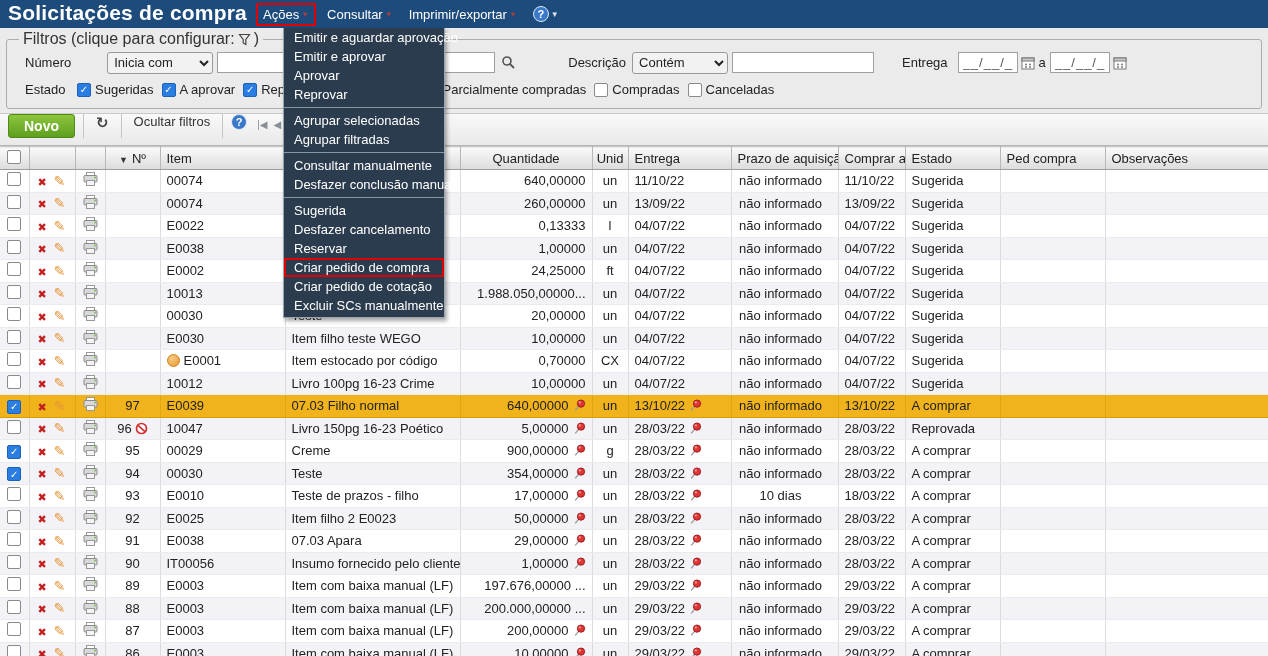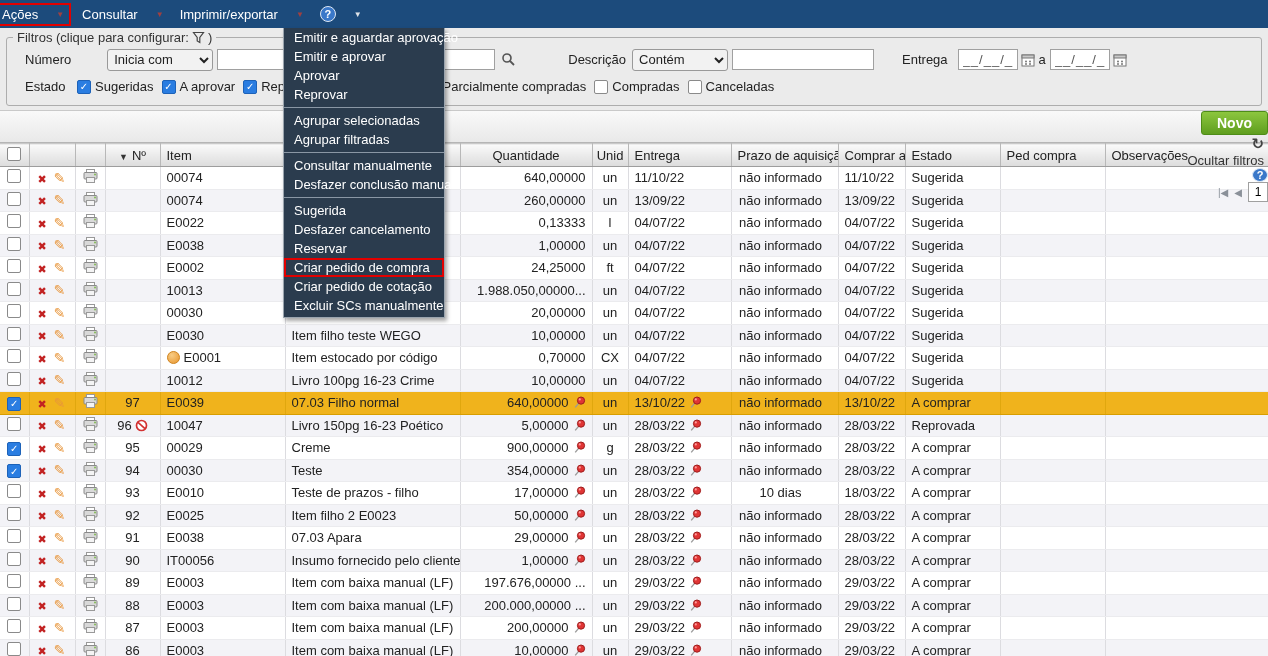--- a/index.html
+++ b/index.html
@@ -3,29 +3,29 @@
 <meta charset="utf-8">
 <style>
   * { box-sizing: border-box; margin: 0; padding: 0; }
   html,body { width:1268px; height:656px; overflow:hidden;
     font-family:"Liberation Sans","DejaVu Sans",sans-serif; background:#ebebeb; }
 
   
   .topbar { height:28px; background:#1c4b7c; display:flex; align-items:center; color:#fff; }
   .title { font-size:21px; font-weight:bold; padding:0 14px 2px 8px; letter-spacing:.2px; white-space:nowrap; }
   .menubar { display:flex; align-items:center; gap:16px; font-size:13px; }
-  .menu-item { display:flex; align-items:center; gap:18px; cursor:pointer; white-space:nowrap; }
+  .menu-item { display:flex; align-items:center; gap:2px; cursor:pointer; white-space:nowrap; }
   .menu-item .arr { font-size:8px; color:#a04040; }
   .menu-item.annotated { border:2px solid #e20000; padding:2px 5px; margin:-2px -5px; }
   .help-circle { width:16px; height:16px; border-radius:50%; background:#3a78c9; border:1px solid #dfe9f5;
     color:#fff; font-size:11px; font-weight:bold; display:flex; align-items:center; justify-content:center; }
 
   
   fieldset.filters { margin:2px 6px 0 6px; border:1px solid #adadad; border-radius:3px; padding:1px 0 5px 0; }
-  fieldset.filters legend { margin-left:6px; padding:0 4px; font-size:13px; color:#333;
+  fieldset.filters legend { margin-left:12px; padding:0 4px; font-size:16px; color:#333;
     display:flex; align-items:center; gap:3px; }
   .f-row { display:flex; align-items:center; padding-left:18px; font-size:13px; color:#222; height:27px; }
   .f-lbl { white-space:nowrap; }
   select.op { height:22px; font-size:13px; color:#222; background:#f2f2f2; border:1px solid #999;
     border-radius:3px; padding:0 2px; }
   input.txt { height:21px; border:1px solid #a0a0a0; background:#fff; font-size:13px; padding:0 4px; }
   .num-op { width:106px; margin-left:36px; }
   .num-input { width:278px; margin-left:4px; }
   .desc-lbl { margin-left:52px; }
   .desc-op { width:96px; margin-left:6px; }
@@ -41,21 +41,21 @@
   .est-opts label:first-child { margin-left:2px; }
 
   .cb { width:14px; height:14px; border:1px solid #8a8a8a; background:#fff; border-radius:2px;
     display:inline-flex; align-items:center; justify-content:center;
     font-size:10px; font-weight:bold; color:transparent; flex:0 0 auto; }
   .cb.on { background:#2a7de1; border-color:#1d62b8; color:#fff; }
 
   
   .toolbar { height:33px; margin-top:4px; background:linear-gradient(#f9f9f9,#e9e9e9);
     border-top:1px solid #c9c9c9; border-bottom:1px solid #b5b5b5;
-    display:flex; align-items:flex-end; font-size:13px; color:#333;flex-direction:column; }
+    display:flex; align-items:flex-start; font-size:13px; color:#333; }
   .tb-sep { width:1px; height:24px; background:#c5c5c5; margin:0 8px; }
   .btn-novo { background:linear-gradient(#8cc63e,#5f9e1f); border:1px solid #4e8c18; border-radius:3px;
     color:#fff; font-weight:bold; font-size:14px; padding:3px 15px; margin-left:8px; cursor:pointer; }
   .btn-refresh { font-size:15px; font-weight:bold; color:#444; cursor:pointer; padding:0 4px; }
   .btn-ocultar { cursor:pointer; padding:0 4px; white-space:nowrap; }
   .pag { display:flex; align-items:center; gap:6px; margin-left:10px; color:#8a9099; }
   .pag .pg-ic { font-size:10px; cursor:pointer; }
   .pag input { width:20px; height:20px; border:1px solid #a0a0a0; text-align:center; font-size:12px; }
 
   
@@ -88,20 +88,21 @@
     border:1px solid #9aa4ae; border-top:none; box-shadow:2px 3px 4px rgba(0,0,0,.35);
     font-size:13px; color:#fff; z-index:50; padding-bottom:2px; }
   .dd-item { padding:2px 10px 3px 10px; height:19px; line-height:15px; cursor:pointer; white-space:nowrap; }
   .dd-item.hl { outline:2px solid #e20000; outline-offset:-2px; }
   .dd-sep { border-top:1px solid #8a97a5; margin:3px 0 3px 0; }
 </style>
 </head>
 <body>
 
 <div class="topbar">
+  <div class="title">Solicitações de compra</div>
   <div class="menubar">
       <div class="menu-item annotated">
         <span>Ações</span>
         <span class="arr">▼</span>
       </div>
       <div class="menu-item">
         <span>Consultar</span>
         <span class="arr">▼</span>
       </div>
       <div class="menu-item">

